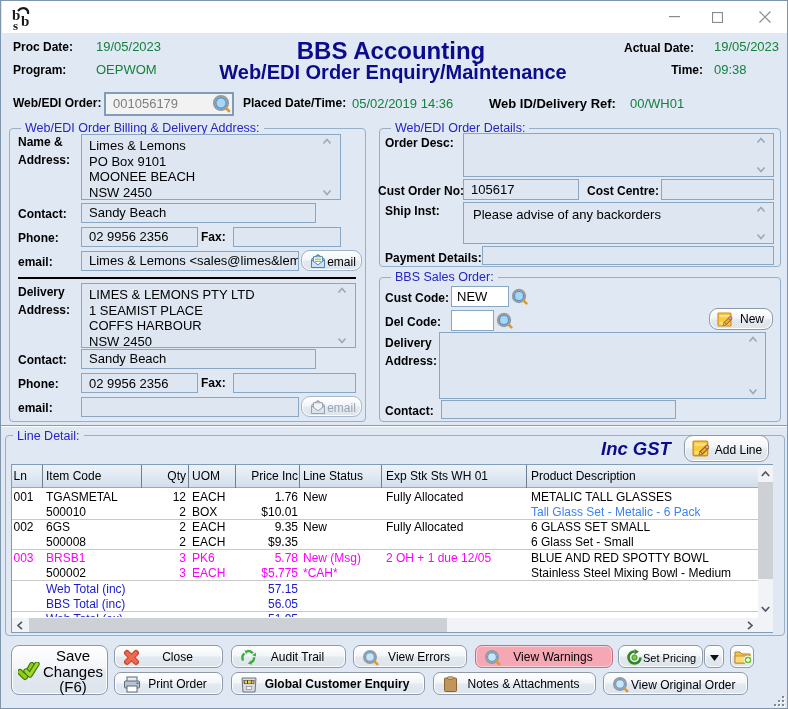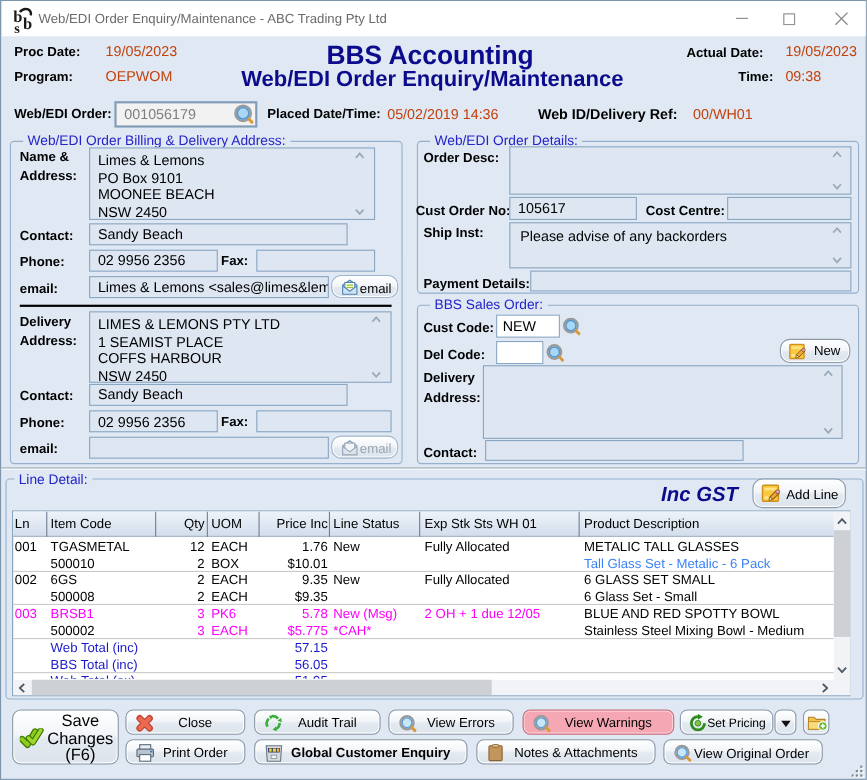--- a/index.html
+++ b/index.html
@@ -2,41 +2,40 @@
 <html><head>
 <meta charset="utf-8">
 <style>
 * { margin:0; padding:0; box-sizing:border-box; }
 html,body { width:788px; height:709px; font-family:"Liberation Sans", sans-serif; }
 #win { position:relative; width:788px; height:709px; background:#dfe8f3; border:1px solid #7e96ac; overflow:hidden; }
 #titlebar { position:absolute; left:1px; top:0; width:786px; height:32px; background:#ffffff; }
 #title { position:absolute; left:33px; top:9px; font-size:12px; color:#6b6b6b; }
 .abs { position:absolute; }
 .lbl { position:absolute; font-size:12px; font-weight:bold; color:#000; white-space:nowrap; }
-.val { position:absolute; font-size:13px; color:#c2410c; white-space:nowrap; }
+.val { position:absolute; font-size:13px; color:#15803d; white-space:nowrap; }
 .field { position:absolute; background:#dde6f1; border:1px solid #89a6c3; font-size:13px; color:#000; white-space:nowrap; overflow:hidden; }
 .grp { position:absolute; border:1px solid #96afcb; border-radius:4px; }
 .leg { position:absolute; font-size:12.5px; color:#2424c8; background:#dfe8f3; padding:0 4px; white-space:nowrap; }
 .btn { position:absolute; border:1px solid #8e9aa9; border-radius:6px;
   background:linear-gradient(#ffffff, #f2f5f9 45%, #e3e9f0 55%, #dde4ec);
   box-shadow:inset 0 0 0 1px #ffffff; font-size:13px; color:#000; }
 .btxt { position:absolute; width:100%; text-align:center; font-size:12px; white-space:nowrap; }
 </style>
 </head>
 <body>
 <div id="win">
 
   <div id="titlebar">
     <svg class="abs" style="left:10px; top:5px;" width="18" height="24" viewBox="0 0 18 24">
       <path d="M6 5 C 10 0 17 2 16 8" fill="none" stroke="#1a1a1a" stroke-width="2.2"></path>
       <text x="0" y="14" font-family="Liberation Serif" font-weight="bold" font-size="15" fill="#1a1a1a">b</text>
       <text x="9" y="20" font-family="Liberation Serif" font-weight="bold" font-size="15" fill="#1a1a1a">b</text>
       <text x="1" y="24" font-family="Liberation Serif" font-weight="bold" font-size="13" fill="#1a1a1a">s</text>
     </svg>
-    <div id="title">Web/EDI Order Enquiry/Maintenance - ABC Trading Pty Ltd</div>
     <svg class="abs" style="left:667px; top:15px;" width="11" height="2" viewBox="0 0 11 2">
         <rect width="11" height="1.2" fill="#8a8a8a"></rect>
       </svg>
     <svg class="abs" style="left:710px; top:11px;" width="11" height="11" viewBox="0 0 11 11">
         <rect x="0.5" y="0.5" width="10" height="10" fill="none" stroke="#8a8a8a" stroke-width="1.2"></rect>
       </svg>
     <svg class="abs" style="left:757px; top:10px;" width="12" height="12" viewBox="0 0 12 12">
         <path d="M0.5 0.5 L11.5 11.5 M11.5 0.5 L0.5 11.5" stroke="#8a8a8a" stroke-width="1.2"></path>
       </svg>
   </div>

